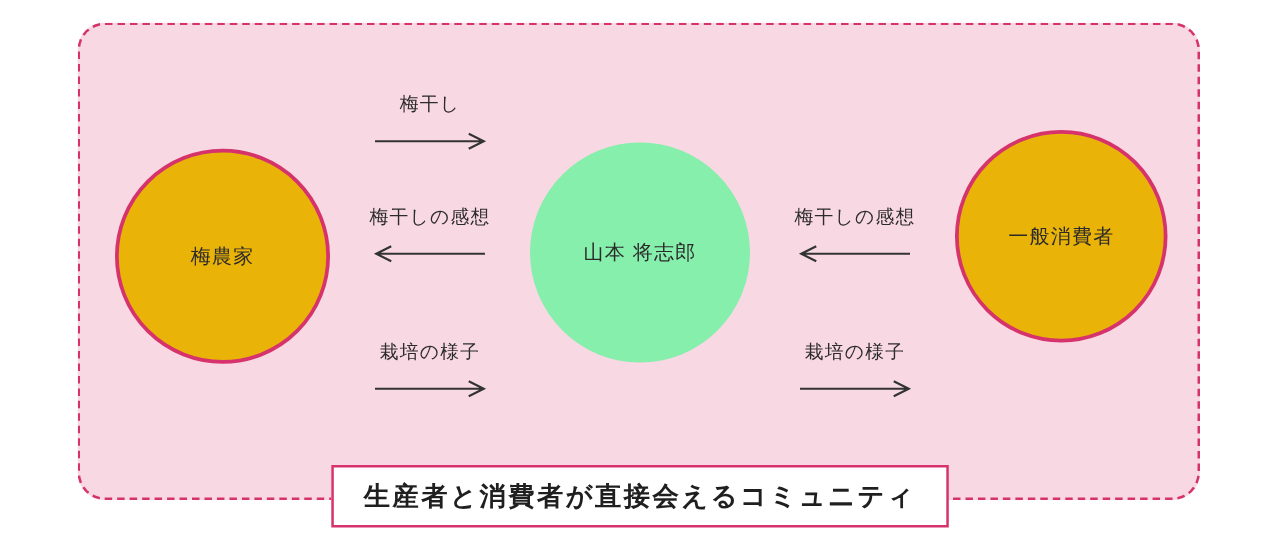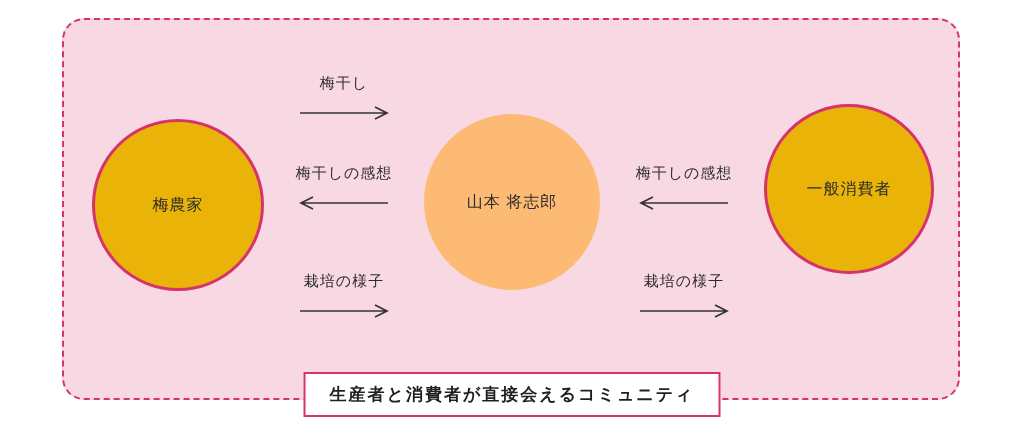--- a/index.html
+++ b/index.html
@@ -33,21 +33,21 @@
     align-items: center;
     justify-content: center;
     box-sizing: border-box;
     text-align: center;
   }
   .circle.outline {
     background: #eab308;
     border: 3px solid #d6336c;
   }
   .circle.filled {
-    background: #fdba74;
+    background: #86efac;
   }
   .entity-label {
     font-size: 16px;
     color: #2b2b2b;
     letter-spacing: 1px;
     white-space: nowrap;
   }
   .circle-left  { left: 92px;  top: 119px; width: 172px; height: 172px; }
   .circle-center{ left: 424px; top: 114px; width: 176px; height: 176px; }
   .circle-right { left: 764px; top: 104px; width: 170px; height: 170px; }
@@ -75,21 +75,21 @@
     left: 50%;
     top: 372px;
     transform: translateX(-50%);
     background: #ffffff;
     border: 2px solid #d6336c;
     padding: 9px 24px;
     box-sizing: border-box;
     white-space: nowrap;
   }
   .caption-text {
-    font-size: 17px;
+    font-size: 21px;
     font-weight: bold;
     color: #1f1f1f;
     letter-spacing: 2px;
   }
 </style>
 </head>
 <body>
 
 <div class="stage">
 

